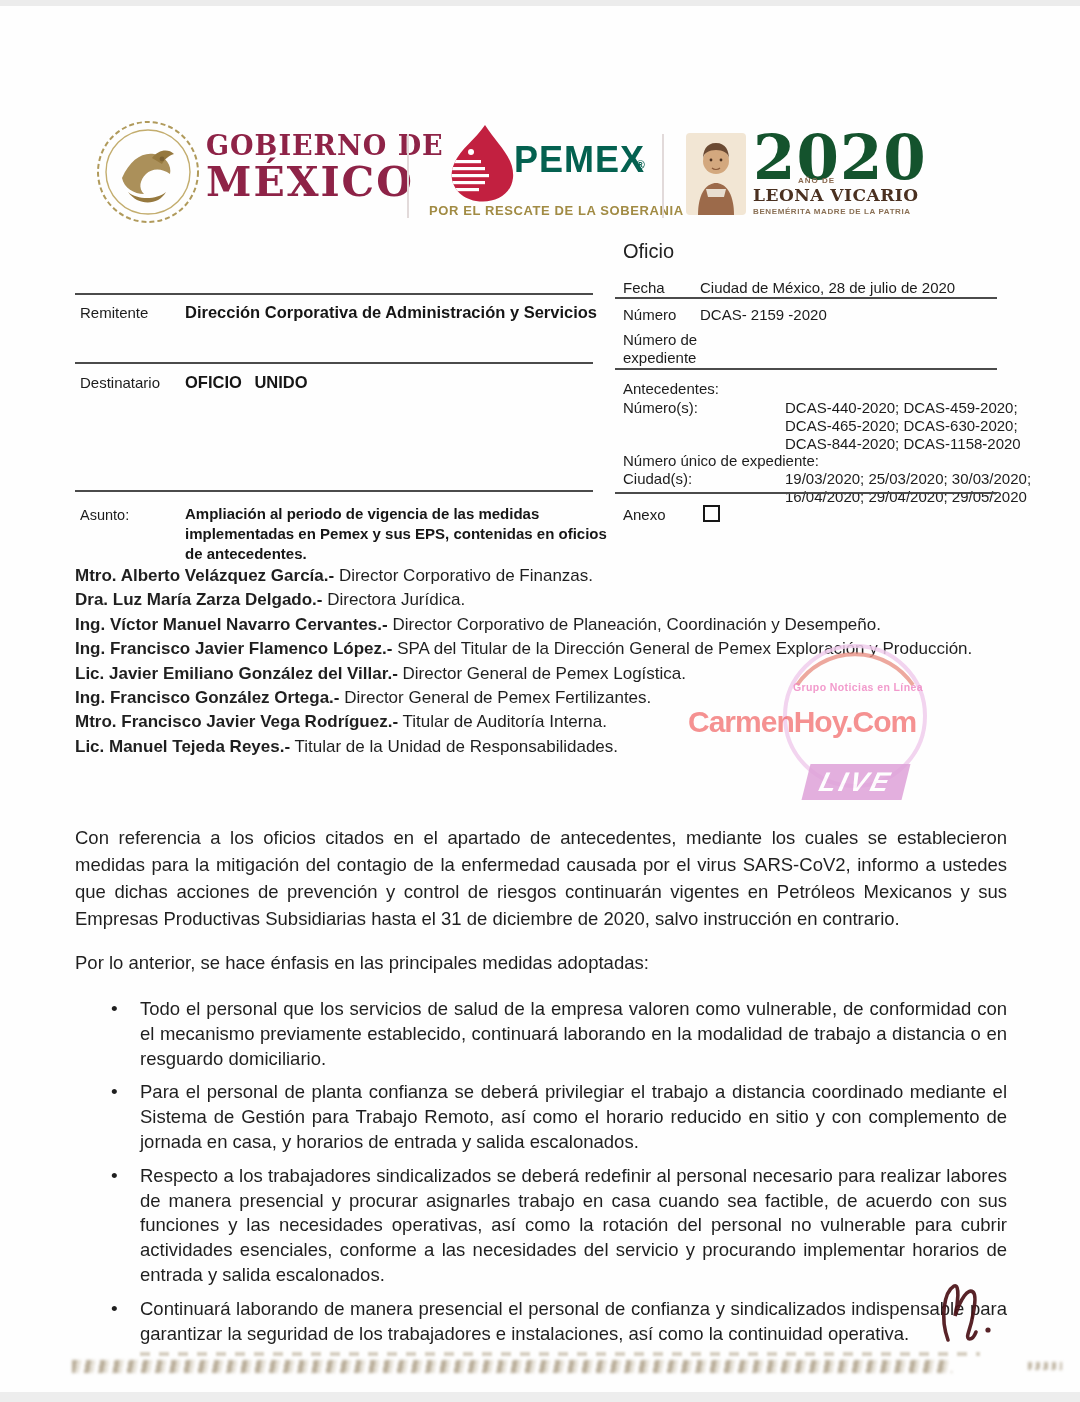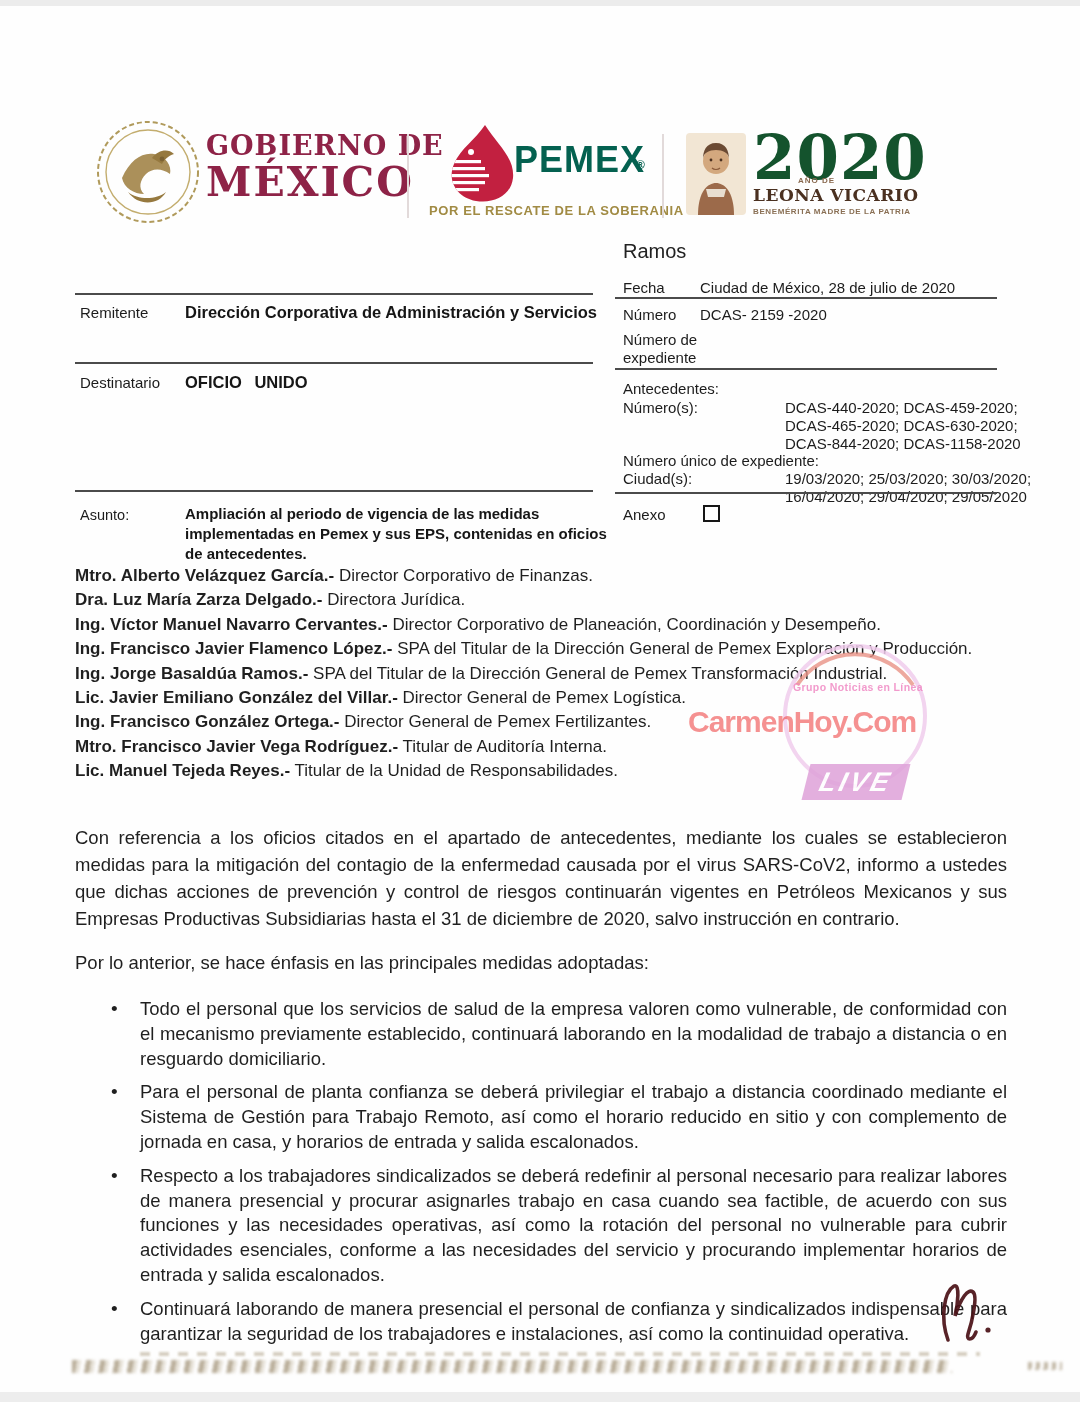--- a/index.html
+++ b/index.html
@@ -123,21 +123,21 @@
     <path d="M19,28 C19,16 45,16 45,28 C45,20 42,12 32,12 C22,12 19,20 19,28 Z" fill="#6b4a33"></path>
     <circle cx="27" cy="29" r="1.4" fill="#4a3020"></circle>
     <circle cx="37" cy="29" r="1.4" fill="#4a3020"></circle>
     <path d="M28,37 C30,39 34,39 36,37" stroke="#8a5a3a" stroke-width="1.2" fill="none"></path>
   </svg>
   <div class="leona-year">2020</div>
   <div class="leona-anode">AÑO DE</div>
   <div class="leona-name">LEONA VICARIO</div>
   <div class="leona-sub">BENEMÉRITA MADRE DE LA PATRIA</div>
 
-  <div class="oficio-title">Ramos</div>
+  <div class="oficio-title">Oficio</div>
 
   <div class="mlabel" style="left:623px;top:279px">Fecha</div>
   <div class="mlabel" style="left:700px;top:279px">Ciudad de México, 28 de julio de 2020</div>
   <div class="rule rule-right" style="top:297px"></div>
 
   <div class="mlabel" style="left:623px;top:306px">Número</div>
   <div class="mlabel" style="left:700px;top:306px">DCAS- 2159 -2020</div>
 
   <div class="mlabel" style="left:623px;top:331px">Número de</div>
   <div class="mlabel" style="left:623px;top:349px">expediente</div>
@@ -171,21 +171,20 @@
 
   <div class="rule rule-left" style="top:490px"></div>
   <div class="mlabel" style="left:80px;top:507px;font-size:14.5px">Asunto:</div>
   <div class="mvaluebold asunto-value" style="left:185px;top:504px">Ampliación al periodo de vigencia de las medidas implementadas en Pemex y sus EPS, contenidas en oficios de antecedentes.</div>
 
   <div class="recipients">
       <div class="recipient"><span class="rname">Mtro. Alberto Velázquez García.-</span><span class="rrole"> Director Corporativo de Finanzas.</span></div>
       <div class="recipient"><span class="rname">Dra. Luz María Zarza Delgado.-</span><span class="rrole"> Directora Jurídica.</span></div>
       <div class="recipient"><span class="rname">Ing. Víctor Manuel Navarro Cervantes.-</span><span class="rrole"> Director Corporativo de Planeación, Coordinación y Desempeño.</span></div>
       <div class="recipient"><span class="rname">Ing. Francisco Javier Flamenco López.-</span><span class="rrole"> SPA del Titular de la Dirección General de Pemex Exploración y Producción.</span></div>
-      <div class="recipient"><span class="rname">Ing. Jorge Basaldúa Ramos.-</span><span class="rrole"> SPA del Titular de la Dirección General de Pemex Transformación Industrial.</span></div>
       <div class="recipient"><span class="rname">Lic. Javier Emiliano González del Villar.-</span><span class="rrole"> Director General de Pemex Logística.</span></div>
       <div class="recipient"><span class="rname">Ing. Francisco González Ortega.-</span><span class="rrole"> Director General de Pemex Fertilizantes.</span></div>
       <div class="recipient"><span class="rname">Mtro. Francisco Javier Vega Rodríguez.-</span><span class="rrole"> Titular de Auditoría Interna.</span></div>
       <div class="recipient"><span class="rname">Lic. Manuel Tejeda Reyes.-</span><span class="rrole"> Titular de la Unidad de Responsabilidades.</span></div>
     </div>
 
   <svg id="wm-circle" class="wm" width="152" height="152" viewBox="0 0 152 152">
     <circle cx="76" cy="76" r="70" fill="none" stroke="#f0ccec" stroke-width="4" opacity="0.85"></circle>
     <path d="M18,45 A70,70 0 0 1 134,45" fill="none" stroke="#e89286" stroke-width="4" opacity="0.8"></path>
   </svg>

